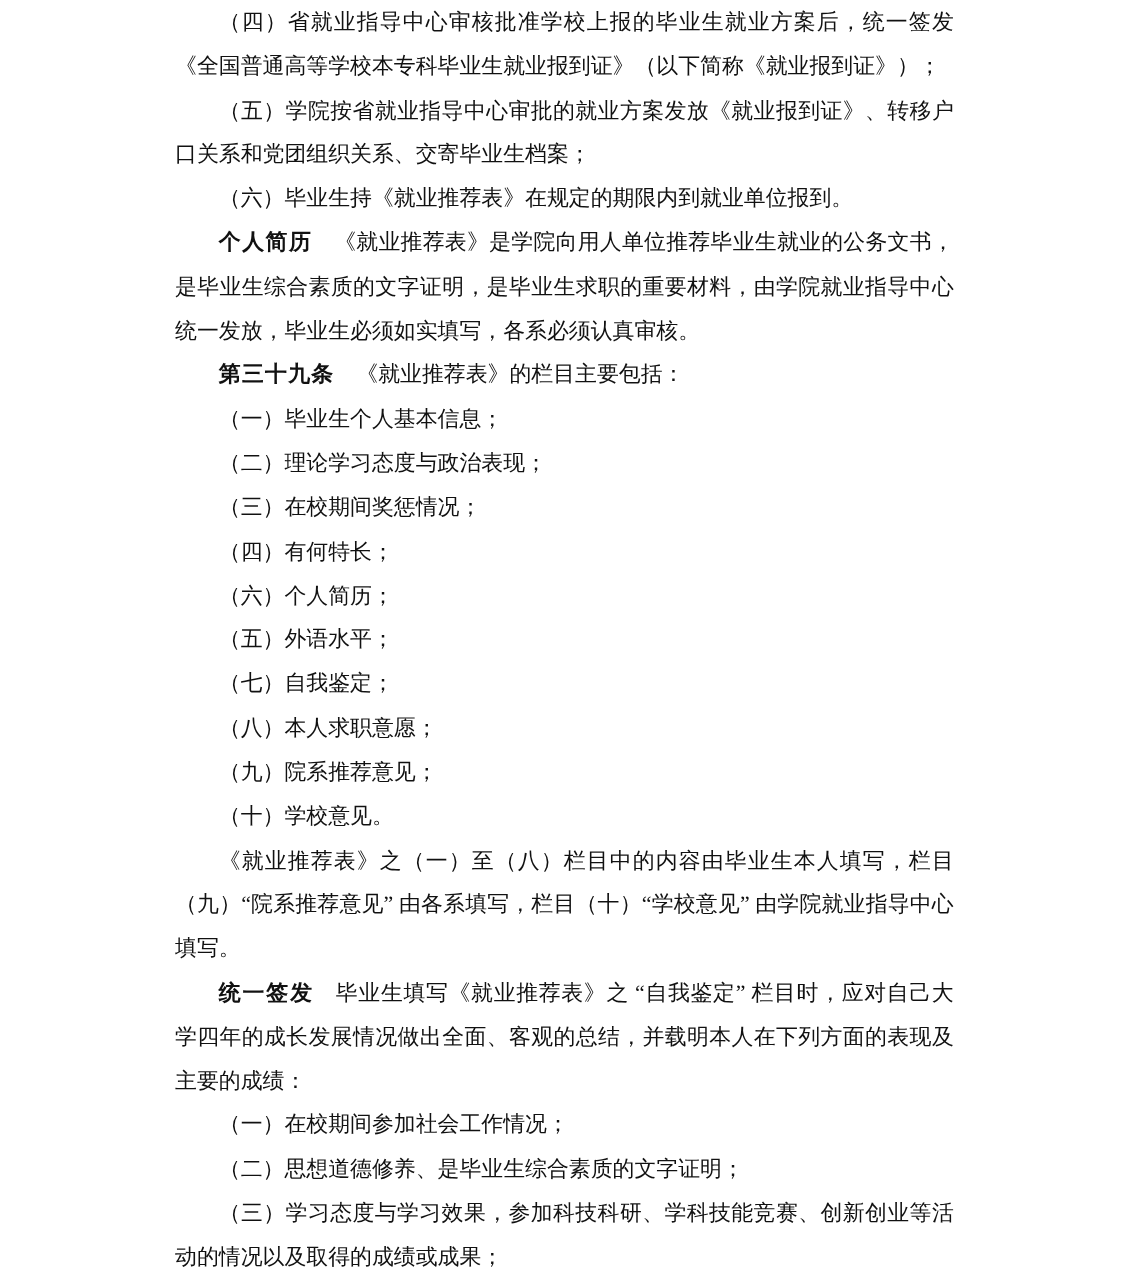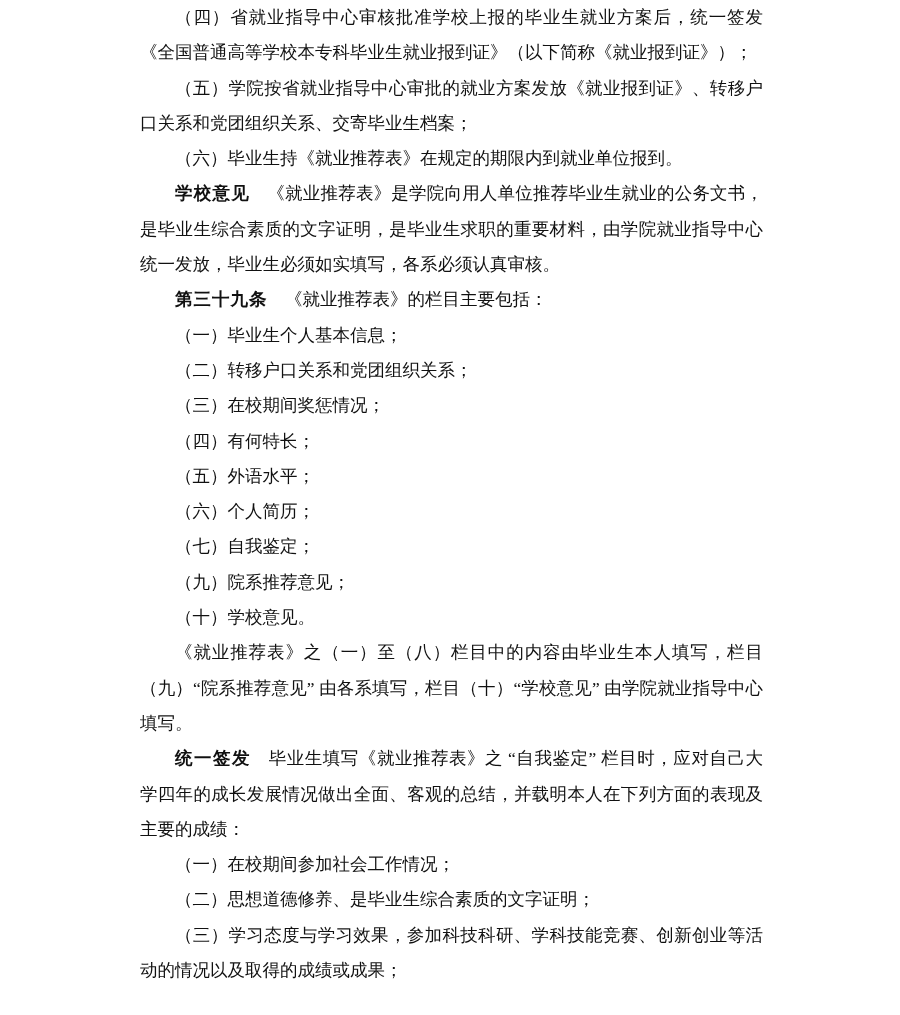--- a/index.html
+++ b/index.html
@@ -39,29 +39,30 @@
   }
 </style>
 </head>
 <body style="background: rgb(255, 255, 255);">
 
 <div class="page">
   <div class="doc" id="doc" style="color: rgb(17, 17, 17);">
       <p class="para"><span>（四）省就业指导中心审核批准学校上报的毕业生就业方案后，统一签发《全国普通高等学校本专科毕业生就业报到证》（以下简称《就业报到证》）；</span></p>
       <p class="para"><span>（五）学院按省就业指导中心审批的就业方案发放《就业报到证》、转移户口关系和党团组织关系、交寄毕业生档案；</span></p>
       <p class="para"><span>（六）毕业生持《就业推荐表》在规定的期限内到就业单位报到。</span></p>
-      <p class="para"><b class="article-num">学校意见</b><span>《就业推荐表》是学院向用人单位推荐毕业生就业的公务文书，是毕业生综合素质的文字证明，是毕业生求职的重要材料，由学院就业指导中心统一发放，毕业生必须如实填写，各系必须认真审核。</span></p>
+      <p class="para"><b class="article-num">个人简历</b><span>《就业推荐表》是学院向用人单位推荐毕业生就业的公务文书，是毕业生综合素质的文字证明，是毕业生求职的重要材料，由学院就业指导中心统一发放，毕业生必须如实填写，各系必须认真审核。</span></p>
       <p class="para"><b class="article-num">第三十九条</b><span>《就业推荐表》的栏目主要包括：</span></p>
       <p class="para"><span>（一）毕业生个人基本信息；</span></p>
-      <p class="para"><span>（二）转移户口关系和党团组织关系；</span></p>
+      <p class="para"><span>（二）理论学习态度与政治表现；</span></p>
       <p class="para"><span>（三）在校期间奖惩情况；</span></p>
       <p class="para"><span>（四）有何特长；</span></p>
+      <p class="para"><span>（六）个人简历；</span></p>
       <p class="para"><span>（五）外语水平；</span></p>
-      <p class="para"><span>（六）个人简历；</span></p>
       <p class="para"><span>（七）自我鉴定；</span></p>
+      <p class="para"><span>（八）本人求职意愿；</span></p>
       <p class="para"><span>（九）院系推荐意见；</span></p>
       <p class="para"><span>（十）学校意见。</span></p>
       <p class="para"><span>《就业推荐表》之（一）至（八）栏目中的内容由毕业生本人填写，栏目（九）“院系推荐意见” 由各系填写，栏目（十）“学校意见” 由学院就业指导中心填写。</span></p>
       <p class="para"><b class="article-num">统一签发</b><span>毕业生填写《就业推荐表》之 “自我鉴定” 栏目时，应对自己大学四年的成长发展情况做出全面、客观的总结，并载明本人在下列方面的表现及主要的成绩：</span></p>
       <p class="para"><span>（一）在校期间参加社会工作情况；</span></p>
       <p class="para"><span>（二）思想道德修养、是毕业生综合素质的文字证明；</span></p>
       <p class="para"><span>（三）学习态度与学习效果，参加科技科研、学科技能竞赛、创新创业等活动的情况以及取得的成绩或成果；</span></p>
     </div>
 </div>
 

